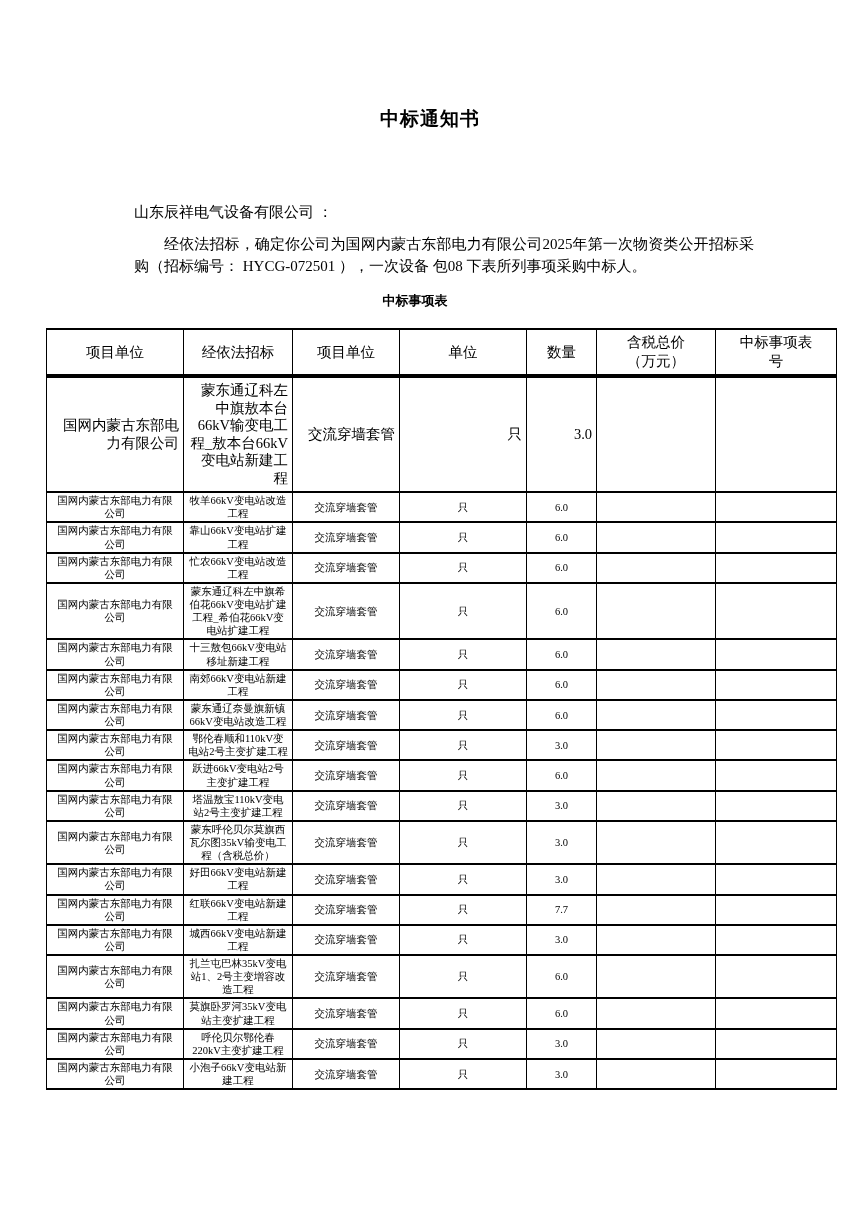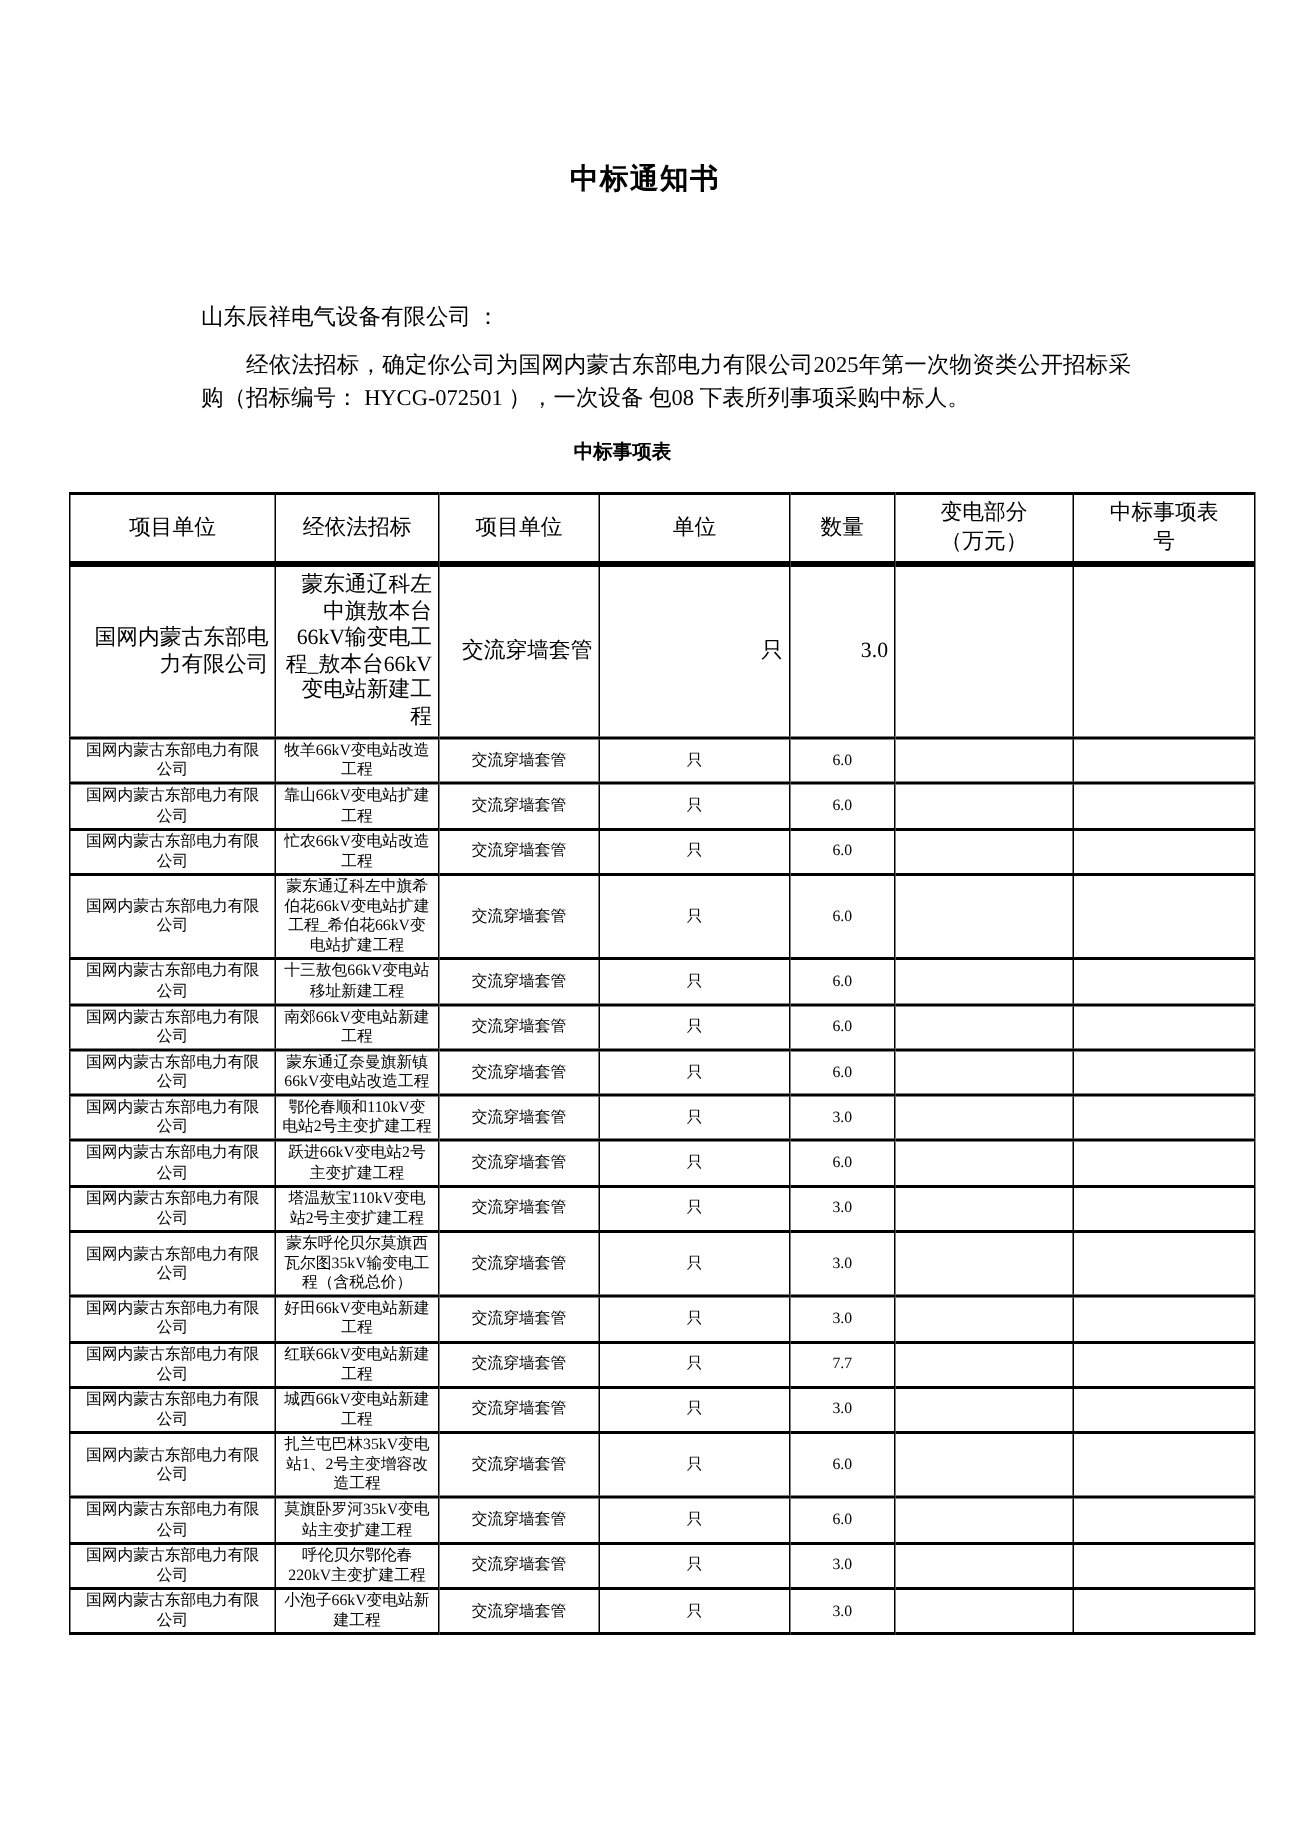--- a/index.html
+++ b/index.html
@@ -101,21 +101,21 @@
         <col style="width: 119px;">
         <col style="width: 121px;">
       </colgroup>
     <thead>
       <tr id="header-row">
           <th>项目单位</th>
           <th>经依法招标</th>
           <th>项目单位</th>
           <th>单位</th>
           <th>数量</th>
-          <th>变电部分
+          <th>含税总价
 （万元）</th>
           <th>中标事项表
 号</th>
         </tr>
     </thead>
     <tbody id="award-table-body">
         <tr class="big">
           <td>国网内蒙古东部电力有限公司</td>
           <td>蒙东通辽科左中旗敖本台66kV输变电工程_敖本台66kV变电站新建工程</td>
           <td>交流穿墙套管</td>

